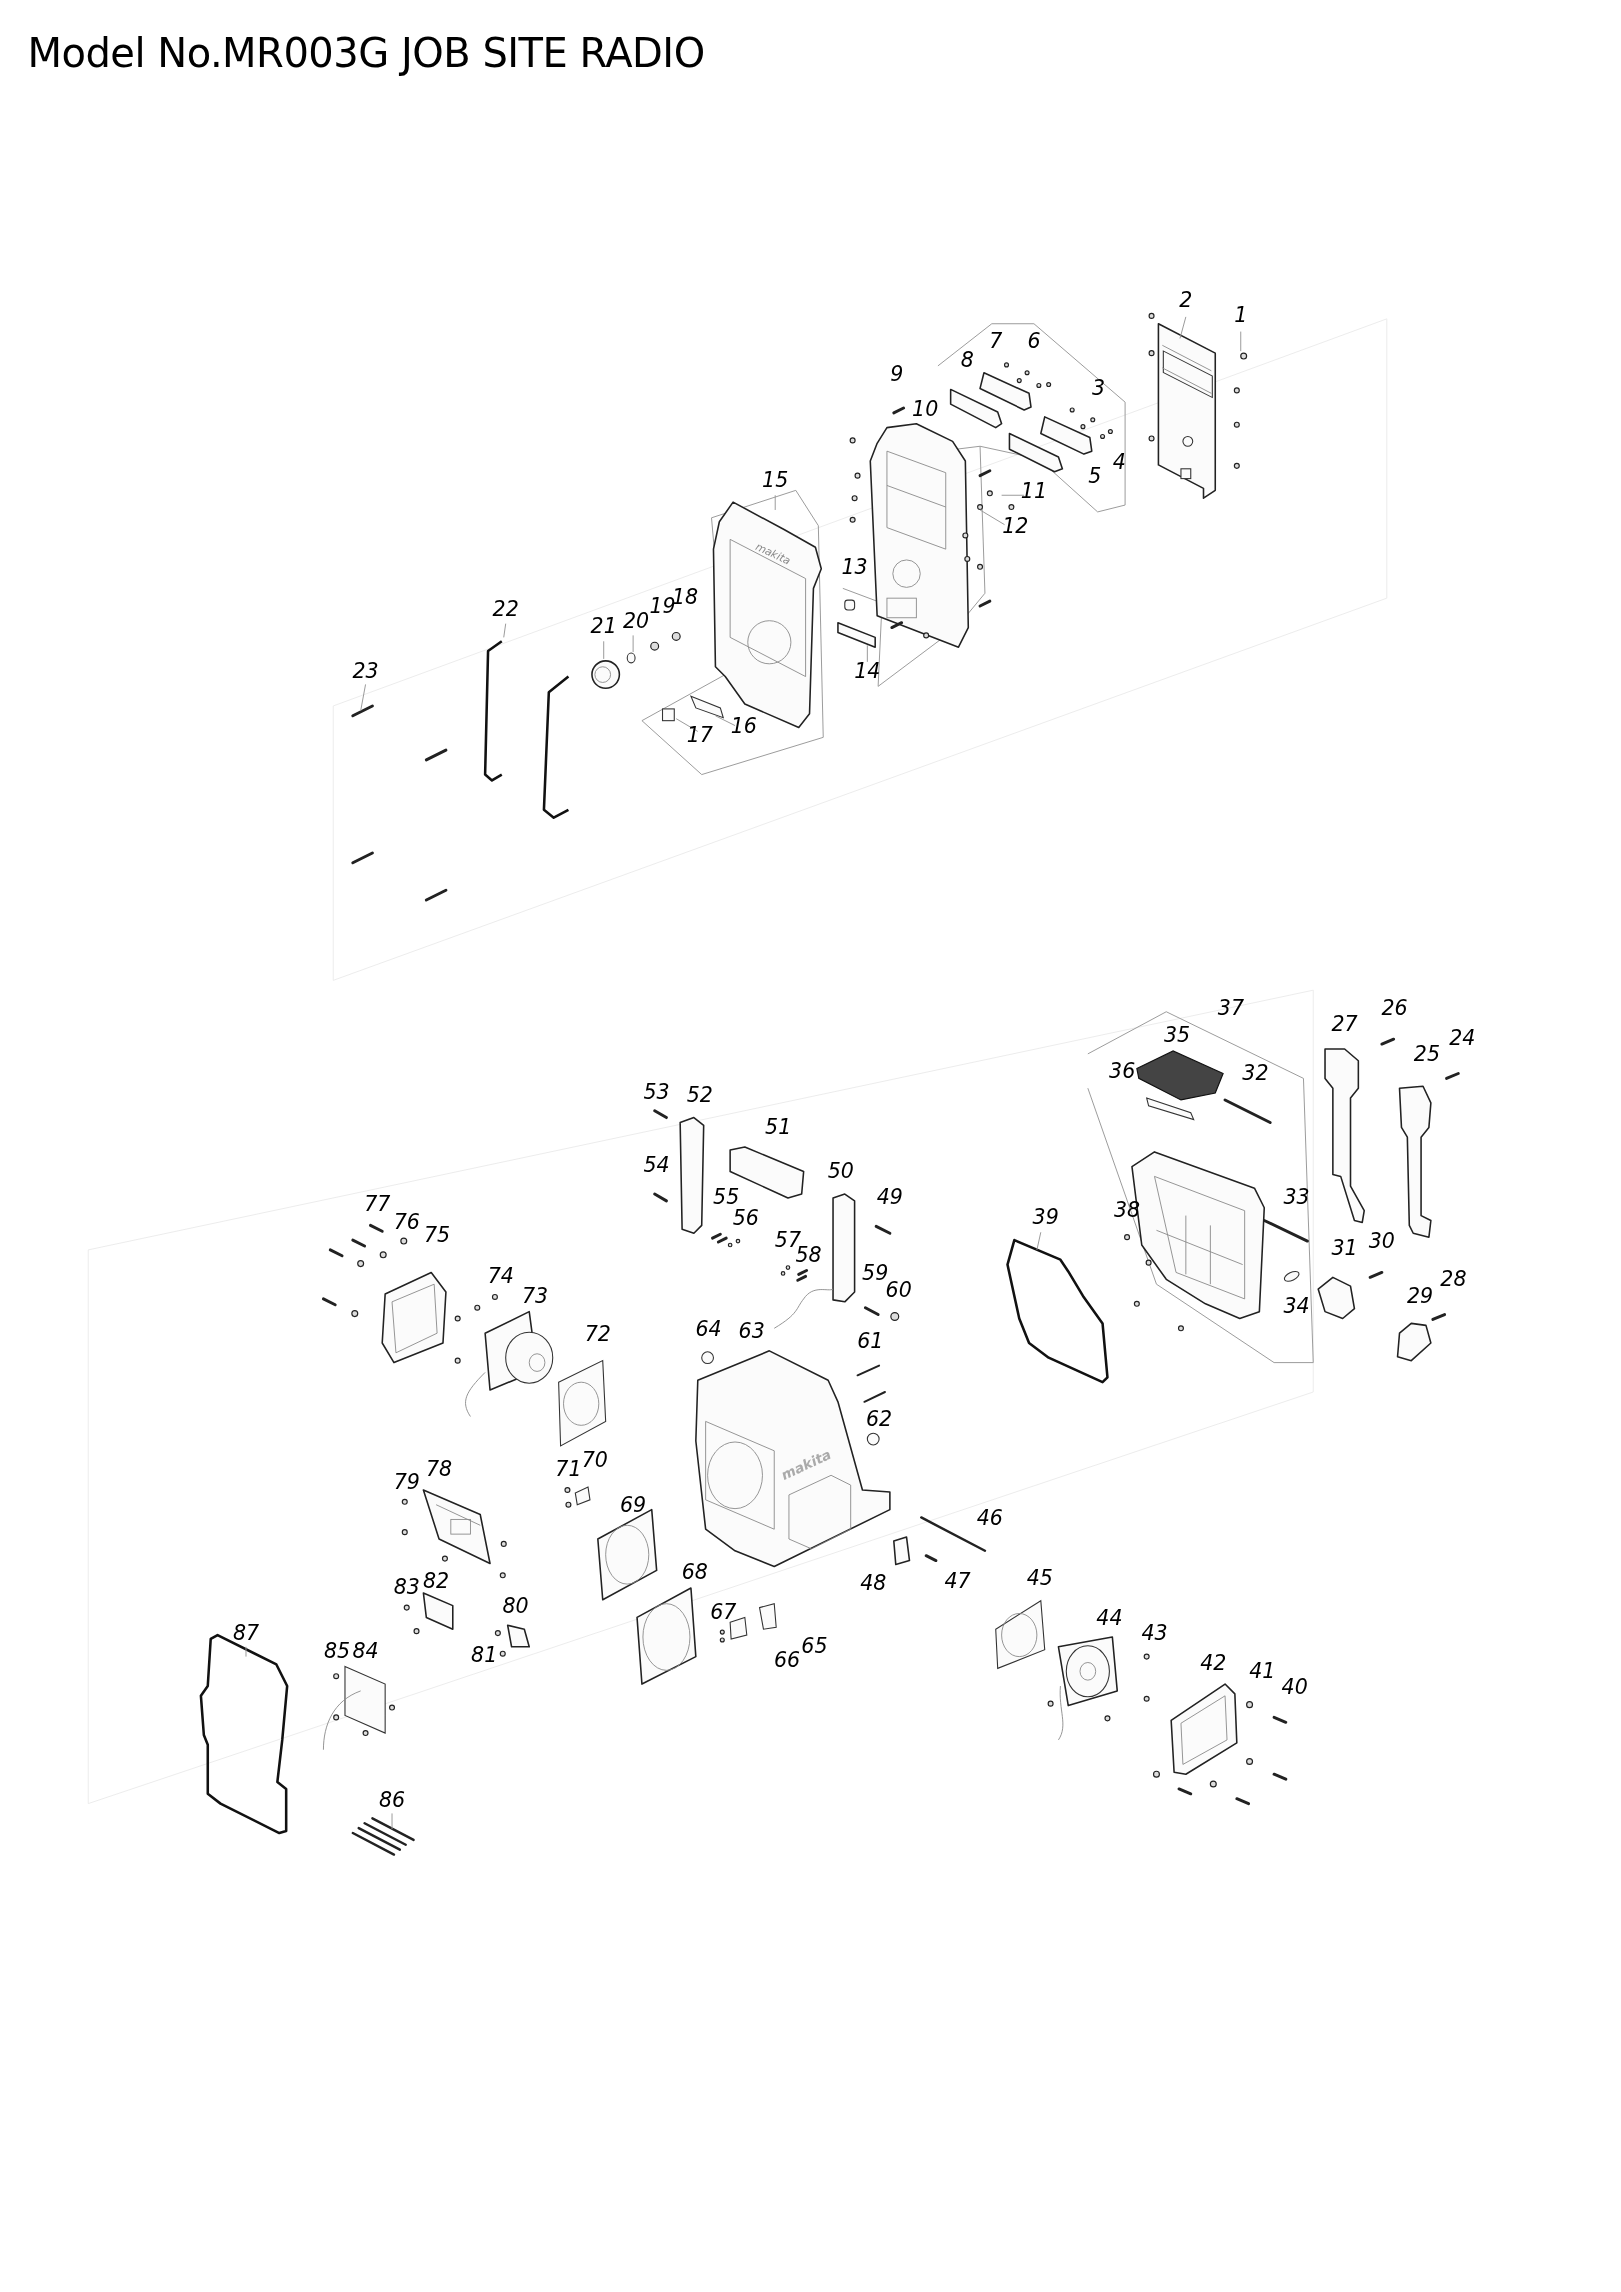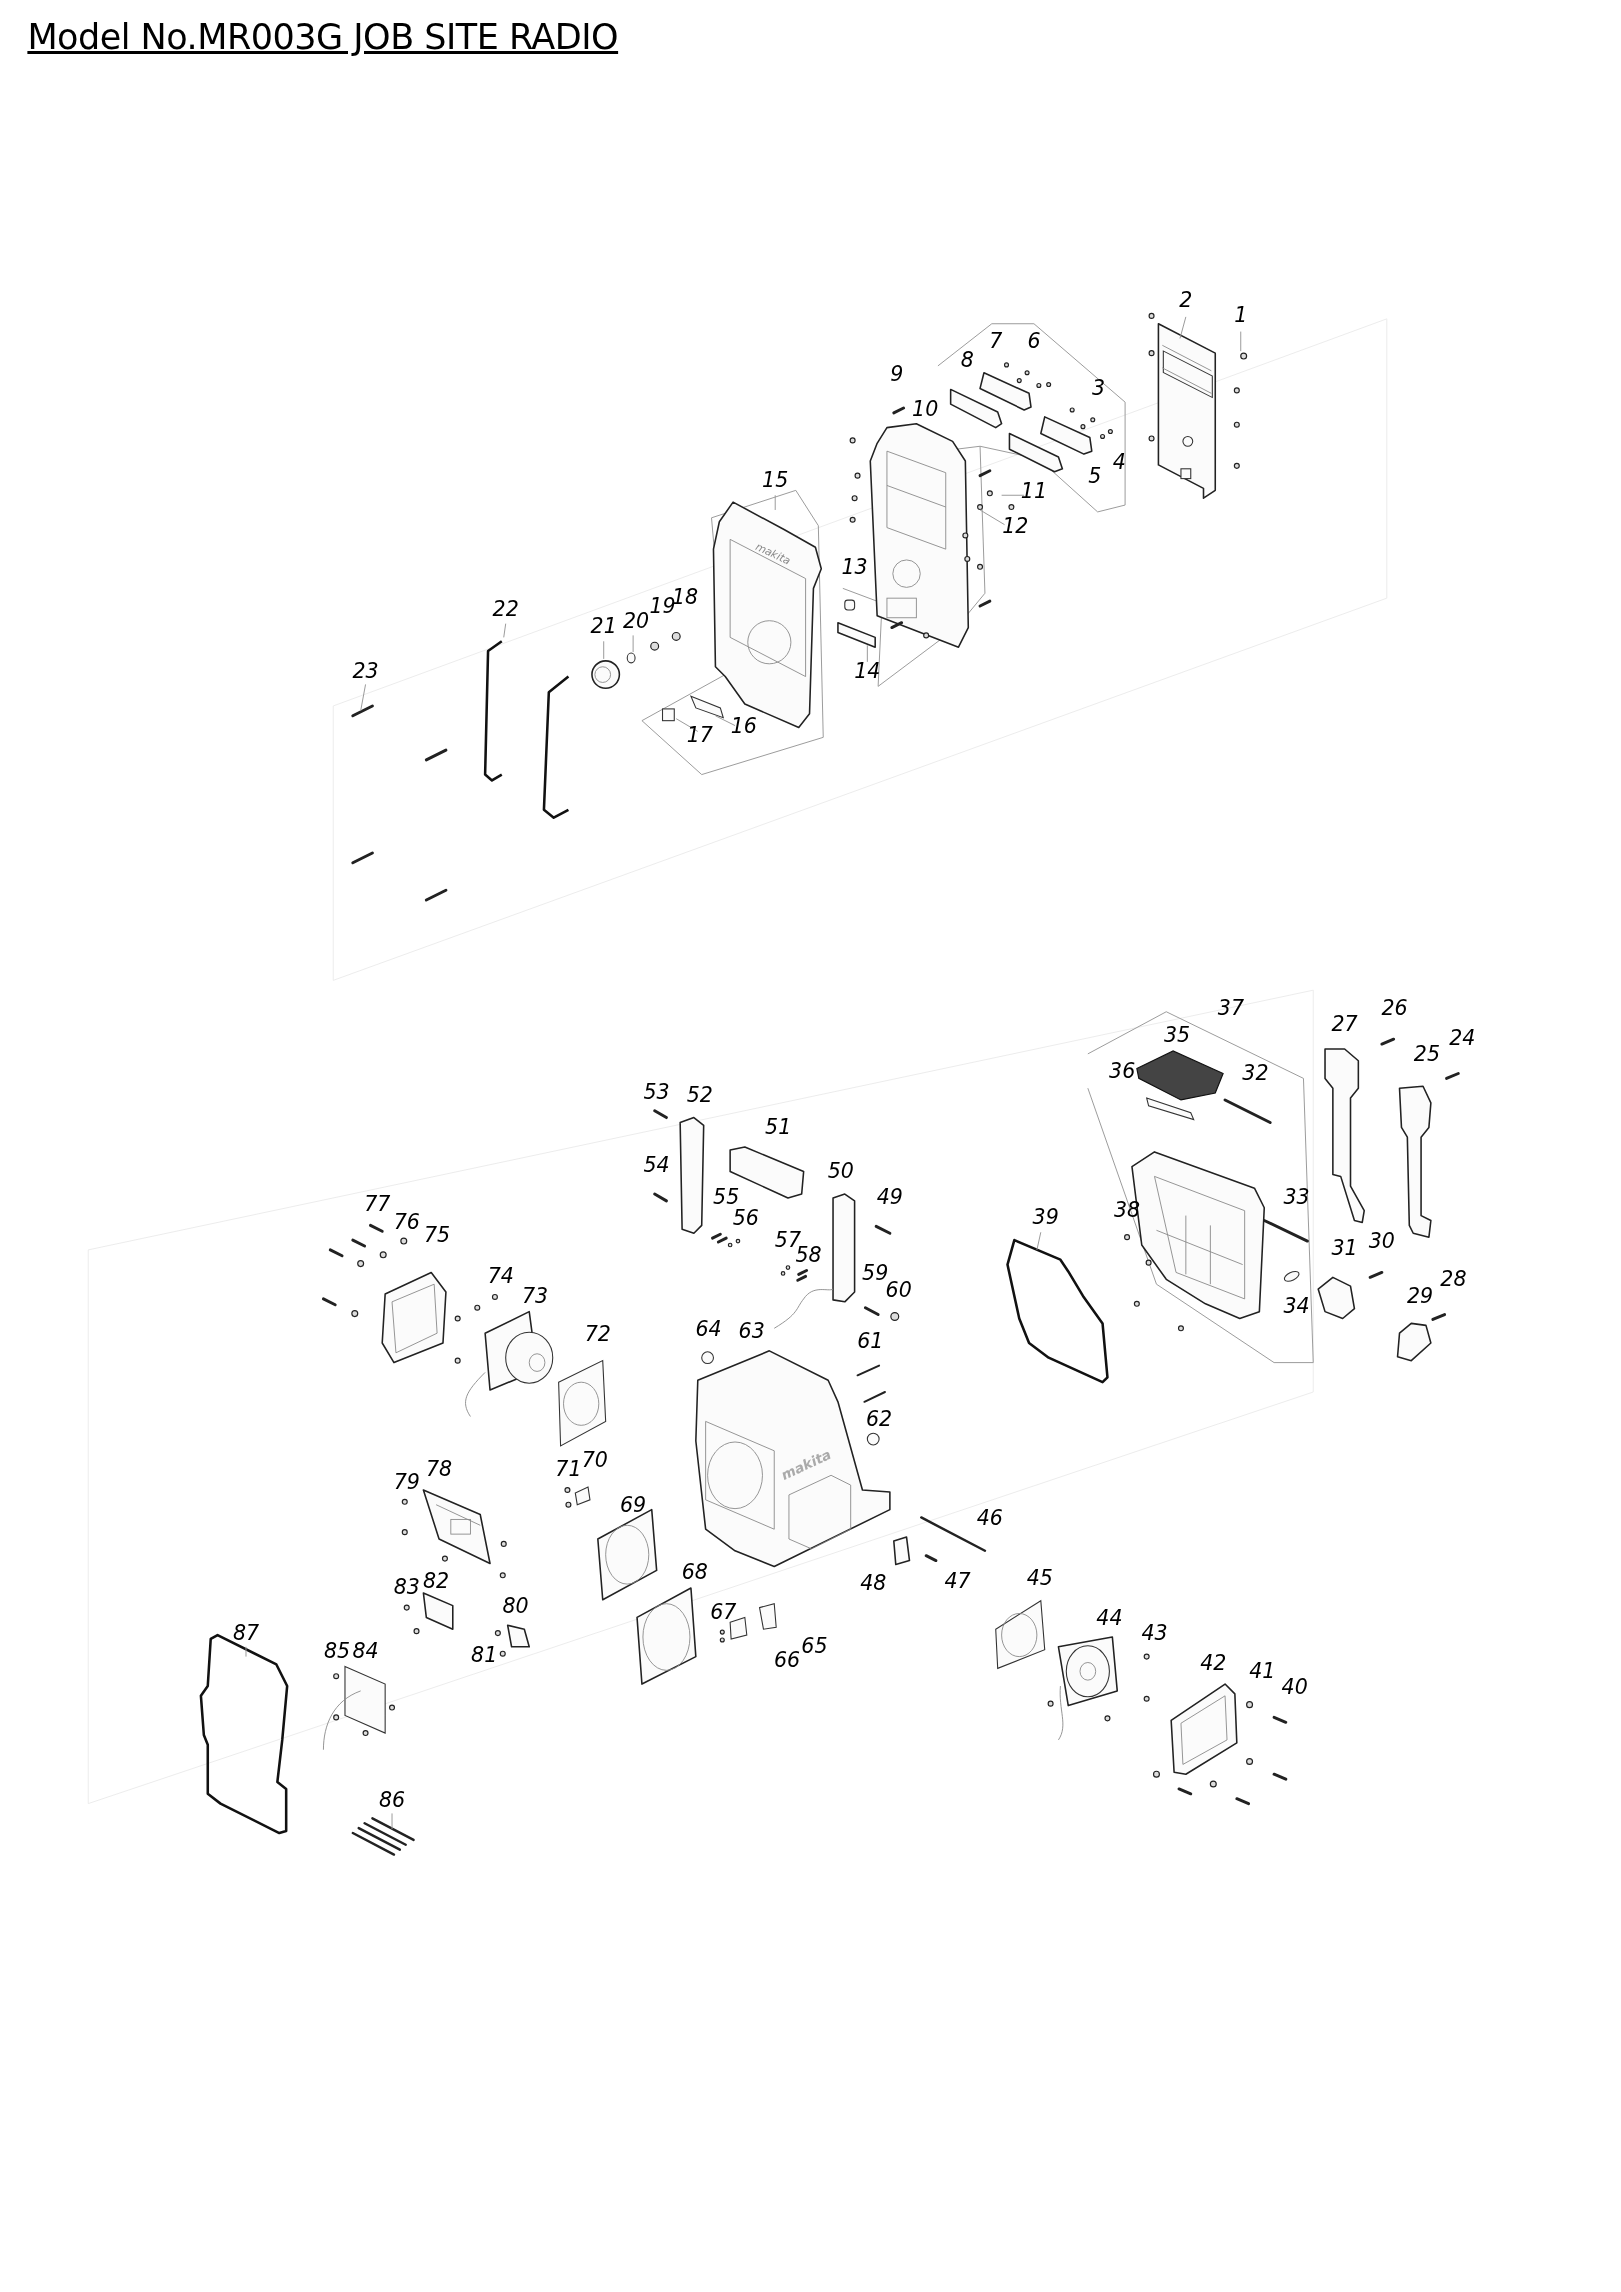--- a/index.html
+++ b/index.html
@@ -1,20 +1,20 @@
 <!DOCTYPE html>
 <html><head>
 <meta charset="utf-8">
 <style>
   html, body { margin: 0; padding: 0; background: #ffffff; }
   body { width: 1621px; height: 2293px; position: relative; overflow: hidden; }
   .title {
-    position: absolute; left: 27.4px; top: 17px;
-    font-family: "DejaVu Sans", sans-serif; font-size: 35px; color: #000;
-    letter-spacing: -0.5px; white-space: nowrap; text-decoration: underline;
+    position: absolute; left: 27.4px; top: 30px;
+    font-family: "DejaVu Sans", sans-serif; font-size: 40px; color: #000;
+    letter-spacing: -0.5px; white-space: nowrap;
   }
   svg.diagram { position: absolute; left: 0; top: 0; }
   .callout {
     font-family: "DejaVu Sans", sans-serif; font-style: italic; font-size: 21px;
     fill: #000; text-anchor: middle;
   }
   .panel { fill: none; stroke: #ececec; stroke-width: 1; }
   .group { fill: none; stroke: #9a9a9a; stroke-width: 1; }
   .part { fill: #fbfbfb; stroke: #222; stroke-width: 1.6; stroke-linejoin: round; }
   .part-thin { fill: #fbfbfb; stroke: #333; stroke-width: 1.1; }

